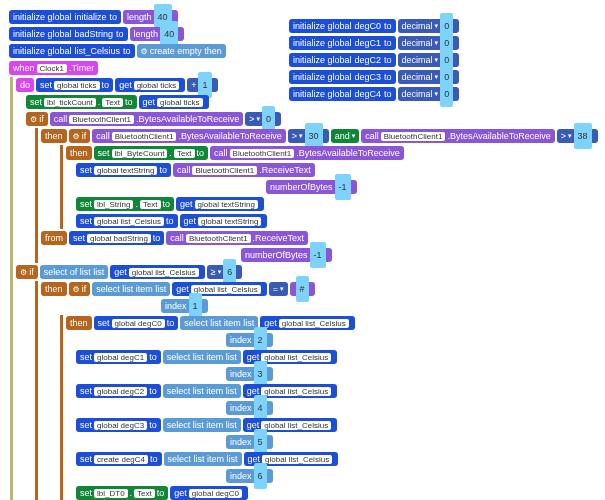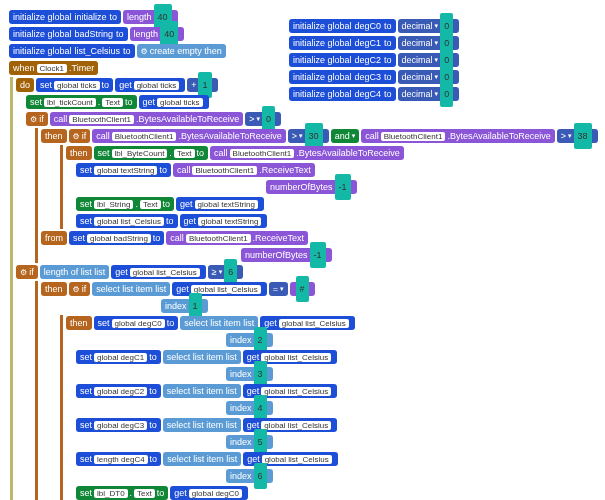--- a/index.html
+++ b/index.html
@@ -4,26 +4,26 @@
 <style>
 body{margin:0;padding:8px;font-family:sans-serif;font-size:9px;color:#fff;background:#fff;width:605px}
 .blk{display:inline-flex;align-items:center;padding:2px 4px;border-radius:3px;margin:1px;white-space:nowrap;height:14px;box-sizing:border-box}
 .row{display:flex;align-items:center;margin:1px 0}
 .cont{border-left:3px solid;padding-left:2px;margin-left:2px}
 .or{background:#1d4ed8}
 .gn{background:#0f8737}
 .pu{background:#8a55d7}
 .bl{background:#5b9bd5}
 .mb{background:#395ab5}
-.tn{background:#a16207}
+.tn{background:#d946ef}
 .ol{background:#b5651d}
 .tab{display:inline-block;width:10px}
 .sp{width:3px;display:inline-block}
 .drop{background:#fff;color:#333;padding:0 3px;border-radius:2px;margin:8px 2px;font-size:8px}
-.num{background:#14b8a6;color:#333;padding:8px 4px;border-radius:2px;margin:0 2px}
+.num{background:#7dd3fc;color:#333;padding:8px 4px;border-radius:2px;margin:0 2px}
 .tri{font-size:7px;margin-left:2px}
 .gear{font-size:8px;margin-right:2px}
 .col2{position:absolute;left:280px;top:8px}
 .rel{position:relative}
 </style>
 </head>
 <body>
 
 <div class="rel">
 
@@ -300,21 +300,21 @@
           </span>
         </div>
 </div>
 
 <div class="row">
         <span class="blk ol">
           <span class="gear">⚙</span>
           <span>if</span>
         </span>
         <span class="blk bl">
-          <span>length of list  list</span>
+          <span>select of list  list</span>
         </span>
         <span class="blk or">
           <span>get</span>
           <span class="drop">global list_Celsius</span>
         </span>
         <span class="blk mb">
           <span>≥</span>
           <span class="tri">▾</span>
           <span class="num">6</span>
         </span>
@@ -438,21 +438,21 @@
             <span style="width:160px;display:inline-block"></span>
             <span class="blk bl">
               <span>index</span>
               <span class="num">5</span>
             </span>
           </div>
 <div class="row">
             <span class="tab"></span>
             <span class="blk or">
               <span>set</span>
-              <span class="drop">length degC4</span>
+              <span class="drop">create degC4</span>
               <span>to</span>
             </span>
             <span class="blk bl">
               <span>select list item  list</span>
             </span>
             <span class="blk or">
               <span>get</span>
               <span class="drop">global list_Celsius</span>
             </span>
           </div>

